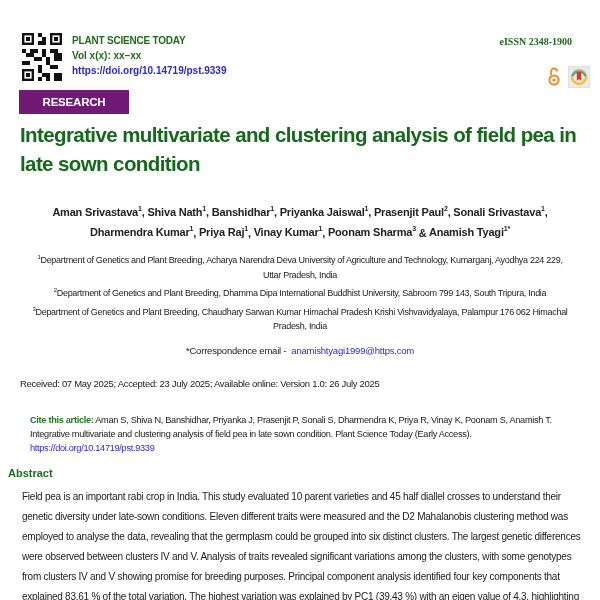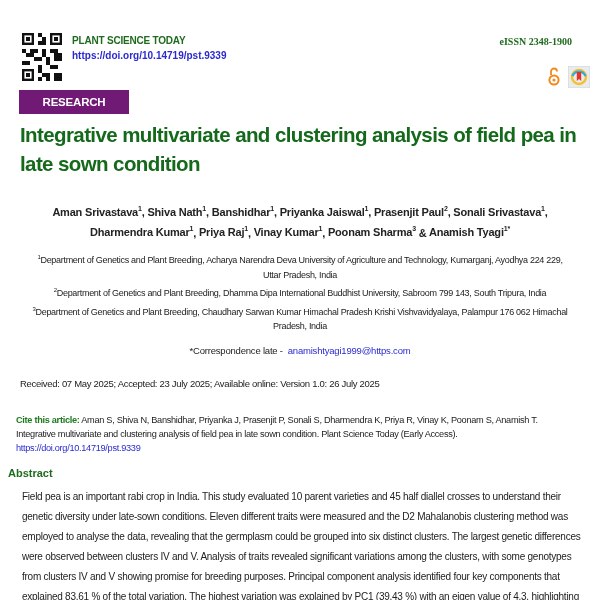--- a/index.html
+++ b/index.html
@@ -21,21 +21,21 @@
   .authors { left:20px; top:200px; width:560px; text-align:center; font-weight:bold;
              font-size:11px; line-height:17px; color:#222; letter-spacing:-0.2px; }
   .authors sup { font-size:7px; }
   .affils { left:30px; top:250px; width:540px; text-align:center; font-size:9px;
             line-height:14.5px; color:#222; letter-spacing:-0.3px; }
   .affils sup { font-size:6px; }
   .affil { margin-bottom:1px; }
   .corr { left:20px; top:345px; width:560px; text-align:center; font-size:9.5px; color:#222; letter-spacing:-0.2px; }
   .corr .email { color:#2a2ad0; }
   .dates { left:20px; top:378px; width:560px; text-align:left; font-size:9.5px; color:#222; letter-spacing:-0.3px; }
-  .cite { left:16px; top:413px; width:545px; font-size:9.2px; line-height:14px; color:#222; letter-spacing:-0.3px; }
+  .cite { left:30px; top:413px; width:545px; font-size:9.2px; line-height:14px; color:#222; letter-spacing:-0.3px; }
   .cite .cite-label { color:#1e7a1e; font-weight:bold; }
   .cite .doi { color:#2a2ad0; }
   .abstract-title { left:8px; top:467px; font-size:11px; font-weight:bold; color:#1e6b1e; }
   .abstract-body { left:22px; top:487px; width:560px; font-size:10px; line-height:20px;
                    color:#222; letter-spacing:-0.25px; }
 </style>
 </head>
 <body>
 
 <div class="abs qr">
@@ -66,20 +66,21 @@
       <rect x="7" y="8" width="2" height="1" fill="#111"></rect>
       <rect x="5" y="10" width="2" height="1" fill="#111"></rect>
     <rect x="8" y="10" width="2" height="2" fill="#111"></rect>
       <rect x="6" y="11" width="1" height="1" fill="#111"></rect>
       <rect x="4" y="11" width="1" height="1" fill="#111"></rect>
   </svg>
 </div>
 
 <div class="abs journal-info">
   <div class="journal-name">PLANT SCIENCE TODAY</div>
+  <div class="journal-vol">Vol x(x): xx–xx</div>
   <div class="journal-doi">https://doi.org/10.14719/pst.9339</div>
 </div>
 
 <div class="abs eissn">eISSN 2348-1900</div>
 
 <div class="abs oa-icons">
   <span>
     <svg width="12" height="20" viewBox="0 0 12 20">
       <path d="M3 8 V4.5 a3 3 0 0 1 6 0" fill="none" stroke="#f08a1c" stroke-width="1.8"></path>
       <circle cx="6" cy="13" r="4.6" fill="none" stroke="#f08a1c" stroke-width="2"></circle>
@@ -102,21 +103,21 @@
 
 <div class="abs authors" id="authors"><span>Aman Srivastava<sup>1</sup></span>, <span>Shiva Nath<sup>1</sup></span>, <span>Banshidhar<sup>1</sup></span>, <span>Priyanka Jaiswal<sup>1</sup></span>, <span>Prasenjit Paul<sup>2</sup></span>, <span>Sonali Srivastava<sup>1</sup></span>, <span>Dharmendra Kumar<sup>1</sup></span>, <span>Priya Raj<sup>1</sup></span>, <span>Vinay Kumar<sup>1</sup></span>, <span>Poonam Sharma<sup>3</sup></span> &amp; <span>Anamish Tyagi<sup>1*</sup></span></div>
 
 <div class="abs affils" id="affils">
     <div class="affil"><sup>1</sup>Department of Genetics and Plant Breeding, Acharya Narendra Deva University of Agriculture and Technology, Kumarganj, Ayodhya 224 229, Uttar Pradesh, India</div>
     <div class="affil"><sup>2</sup>Department of Genetics and Plant Breeding, Dhamma Dipa International Buddhist University, Sabroom 799 143, South Tripura, India</div>
     <div class="affil"><sup>3</sup>Department of Genetics and Plant Breeding, Chaudhary Sarwan Kumar Himachal Pradesh Krishi Vishvavidyalaya, Palampur 176 062 Himachal Pradesh, India</div>
   </div>
 
 <div class="abs corr">
-  <span>*Correspondence late -</span>&nbsp;
+  <span>*Correspondence email -</span>&nbsp;
   <span class="email">anamishtyagi1999@https.com</span>
 </div>
 
 <div class="abs dates">Received: 07 May 2025; Accepted: 23 July 2025; Available online: Version 1.0: 26 July 2025</div>
 
 <div class="abs cite">
   <span class="cite-label">Cite this article:</span><span> Aman S, Shiva N, Banshidhar, Priyanka J, Prasenjit P, Sonali S, Dharmendra K, Priya R, Vinay K, Poonam S, Anamish T. Integrative multivariate and clustering analysis of field pea in late sown condition. Plant Science Today (Early Access). </span><span class="doi">https://doi.org/10.14719/pst.9339</span>
 </div>
 
 <div class="abs abstract-title">Abstract</div>

